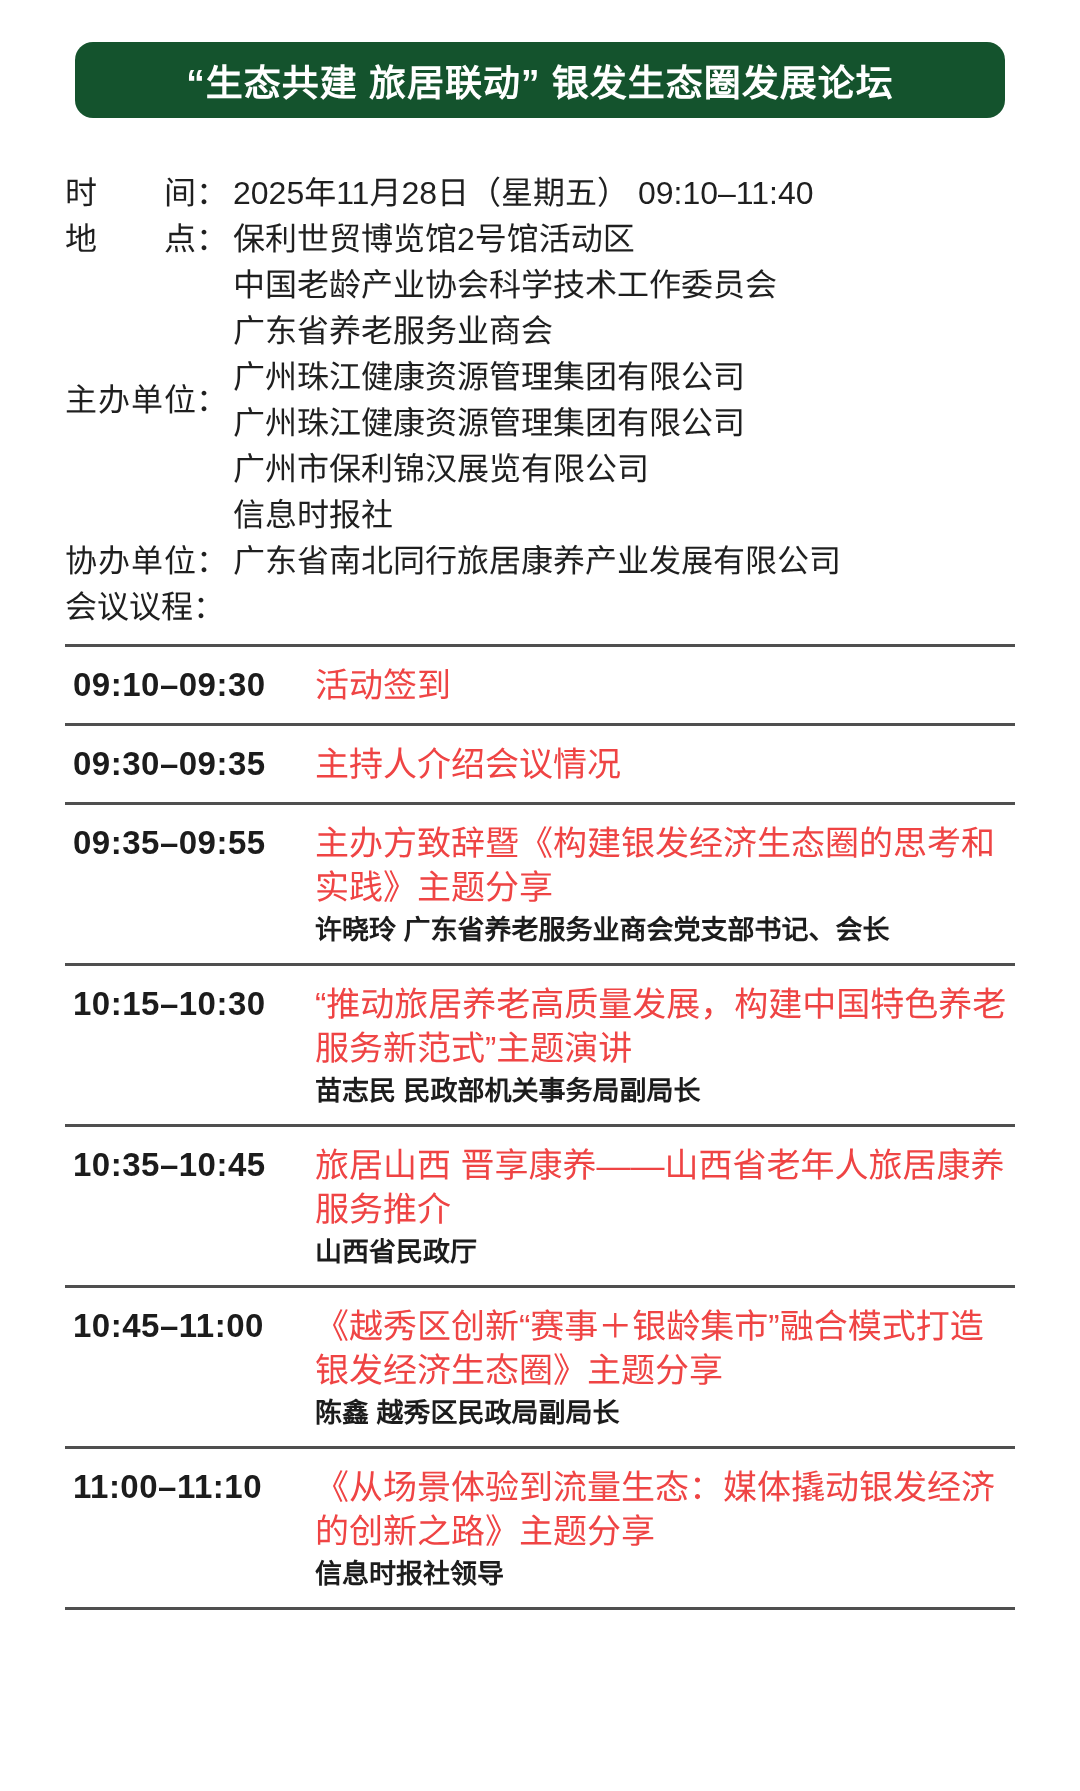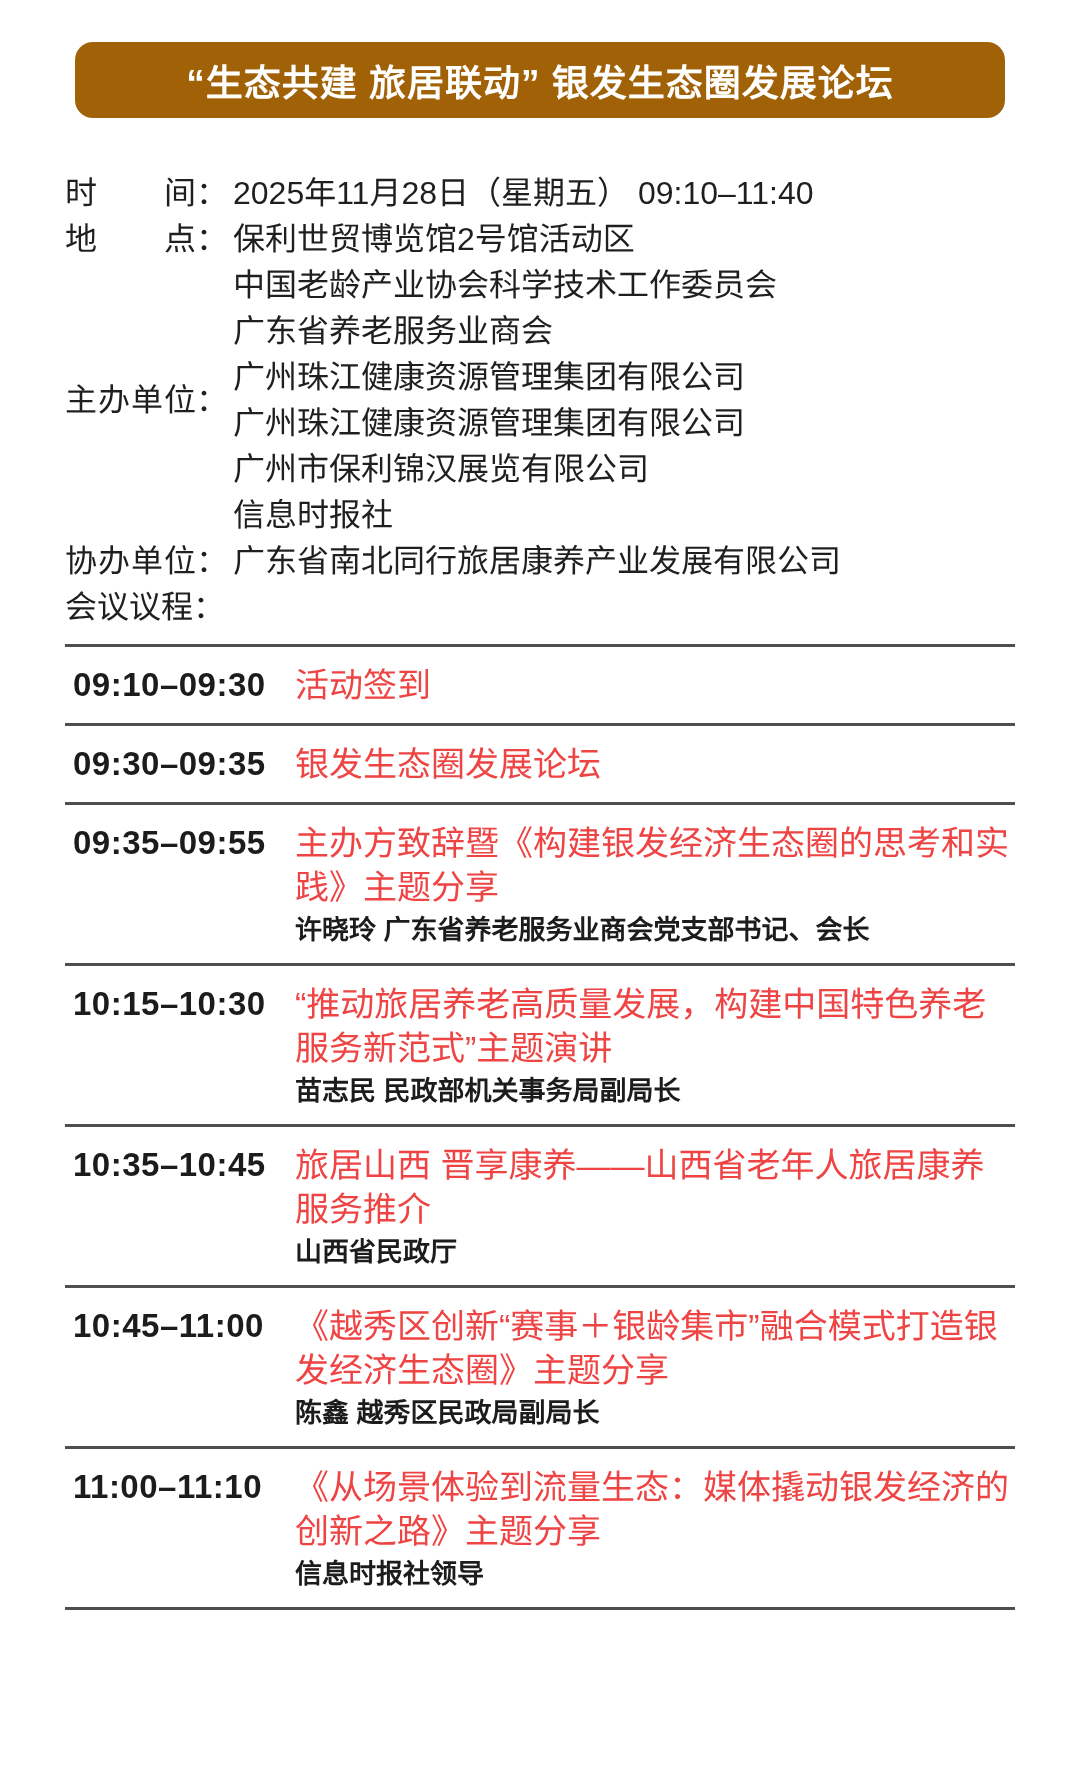--- a/index.html
+++ b/index.html
@@ -15,21 +15,21 @@
     background: #ffffff;
     box-sizing: border-box;
     padding: 42px 65px 40px 65px;
     color: #1f1f1f;
   }
   
   .banner {
     margin: 0 10px;
     height: 76px;
     border-radius: 18px;
-    background: #a16207;
+    background: #14532d;
     display: flex;
     align-items: center;
     justify-content: center;
   }
   .banner-title {
     color: #ffffff;
     font-size: 37px;
     font-weight: 700;
     letter-spacing: 1px;
     white-space: nowrap;
@@ -57,20 +57,21 @@
   
   .agenda {
     margin-top: 14px;
     border-bottom: 3px solid #4f4f4f;
   }
   .agenda-row {
     border-top: 3px solid #4f4f4f;
     padding: 16px 0 16px 8px;
     display: flex;
     align-items: flex-start;
+    gap: 20px;
   }
   .agenda-time {
     flex: 0 0 222px;
     font-size: 33px;
     font-weight: 600;
     line-height: 44px;
     color: #1c1c1c;
     letter-spacing: 0.5px;
     white-space: nowrap;
   }
@@ -143,21 +144,21 @@
       <div class="agenda-time">09:10–09:30</div>
       <div class="agenda-content">
         <div class="agenda-title">活动签到</div>
 
       </div>
     </div>
 
     <div class="agenda-row">
       <div class="agenda-time">09:30–09:35</div>
       <div class="agenda-content">
-        <div class="agenda-title">银发生态圈发展论坛</div>
+        <div class="agenda-title">主持人介绍会议情况</div>
 
       </div>
     </div>
 
     <div class="agenda-row">
       <div class="agenda-time">09:35–09:55</div>
       <div class="agenda-content">
         <div class="agenda-title">主办方致辞暨《构建银发经济生态圈的思考和实践》主题分享</div>
         <div class="agenda-speaker">许晓玲 广东省养老服务业商会党支部书记、会长</div>
       </div>

